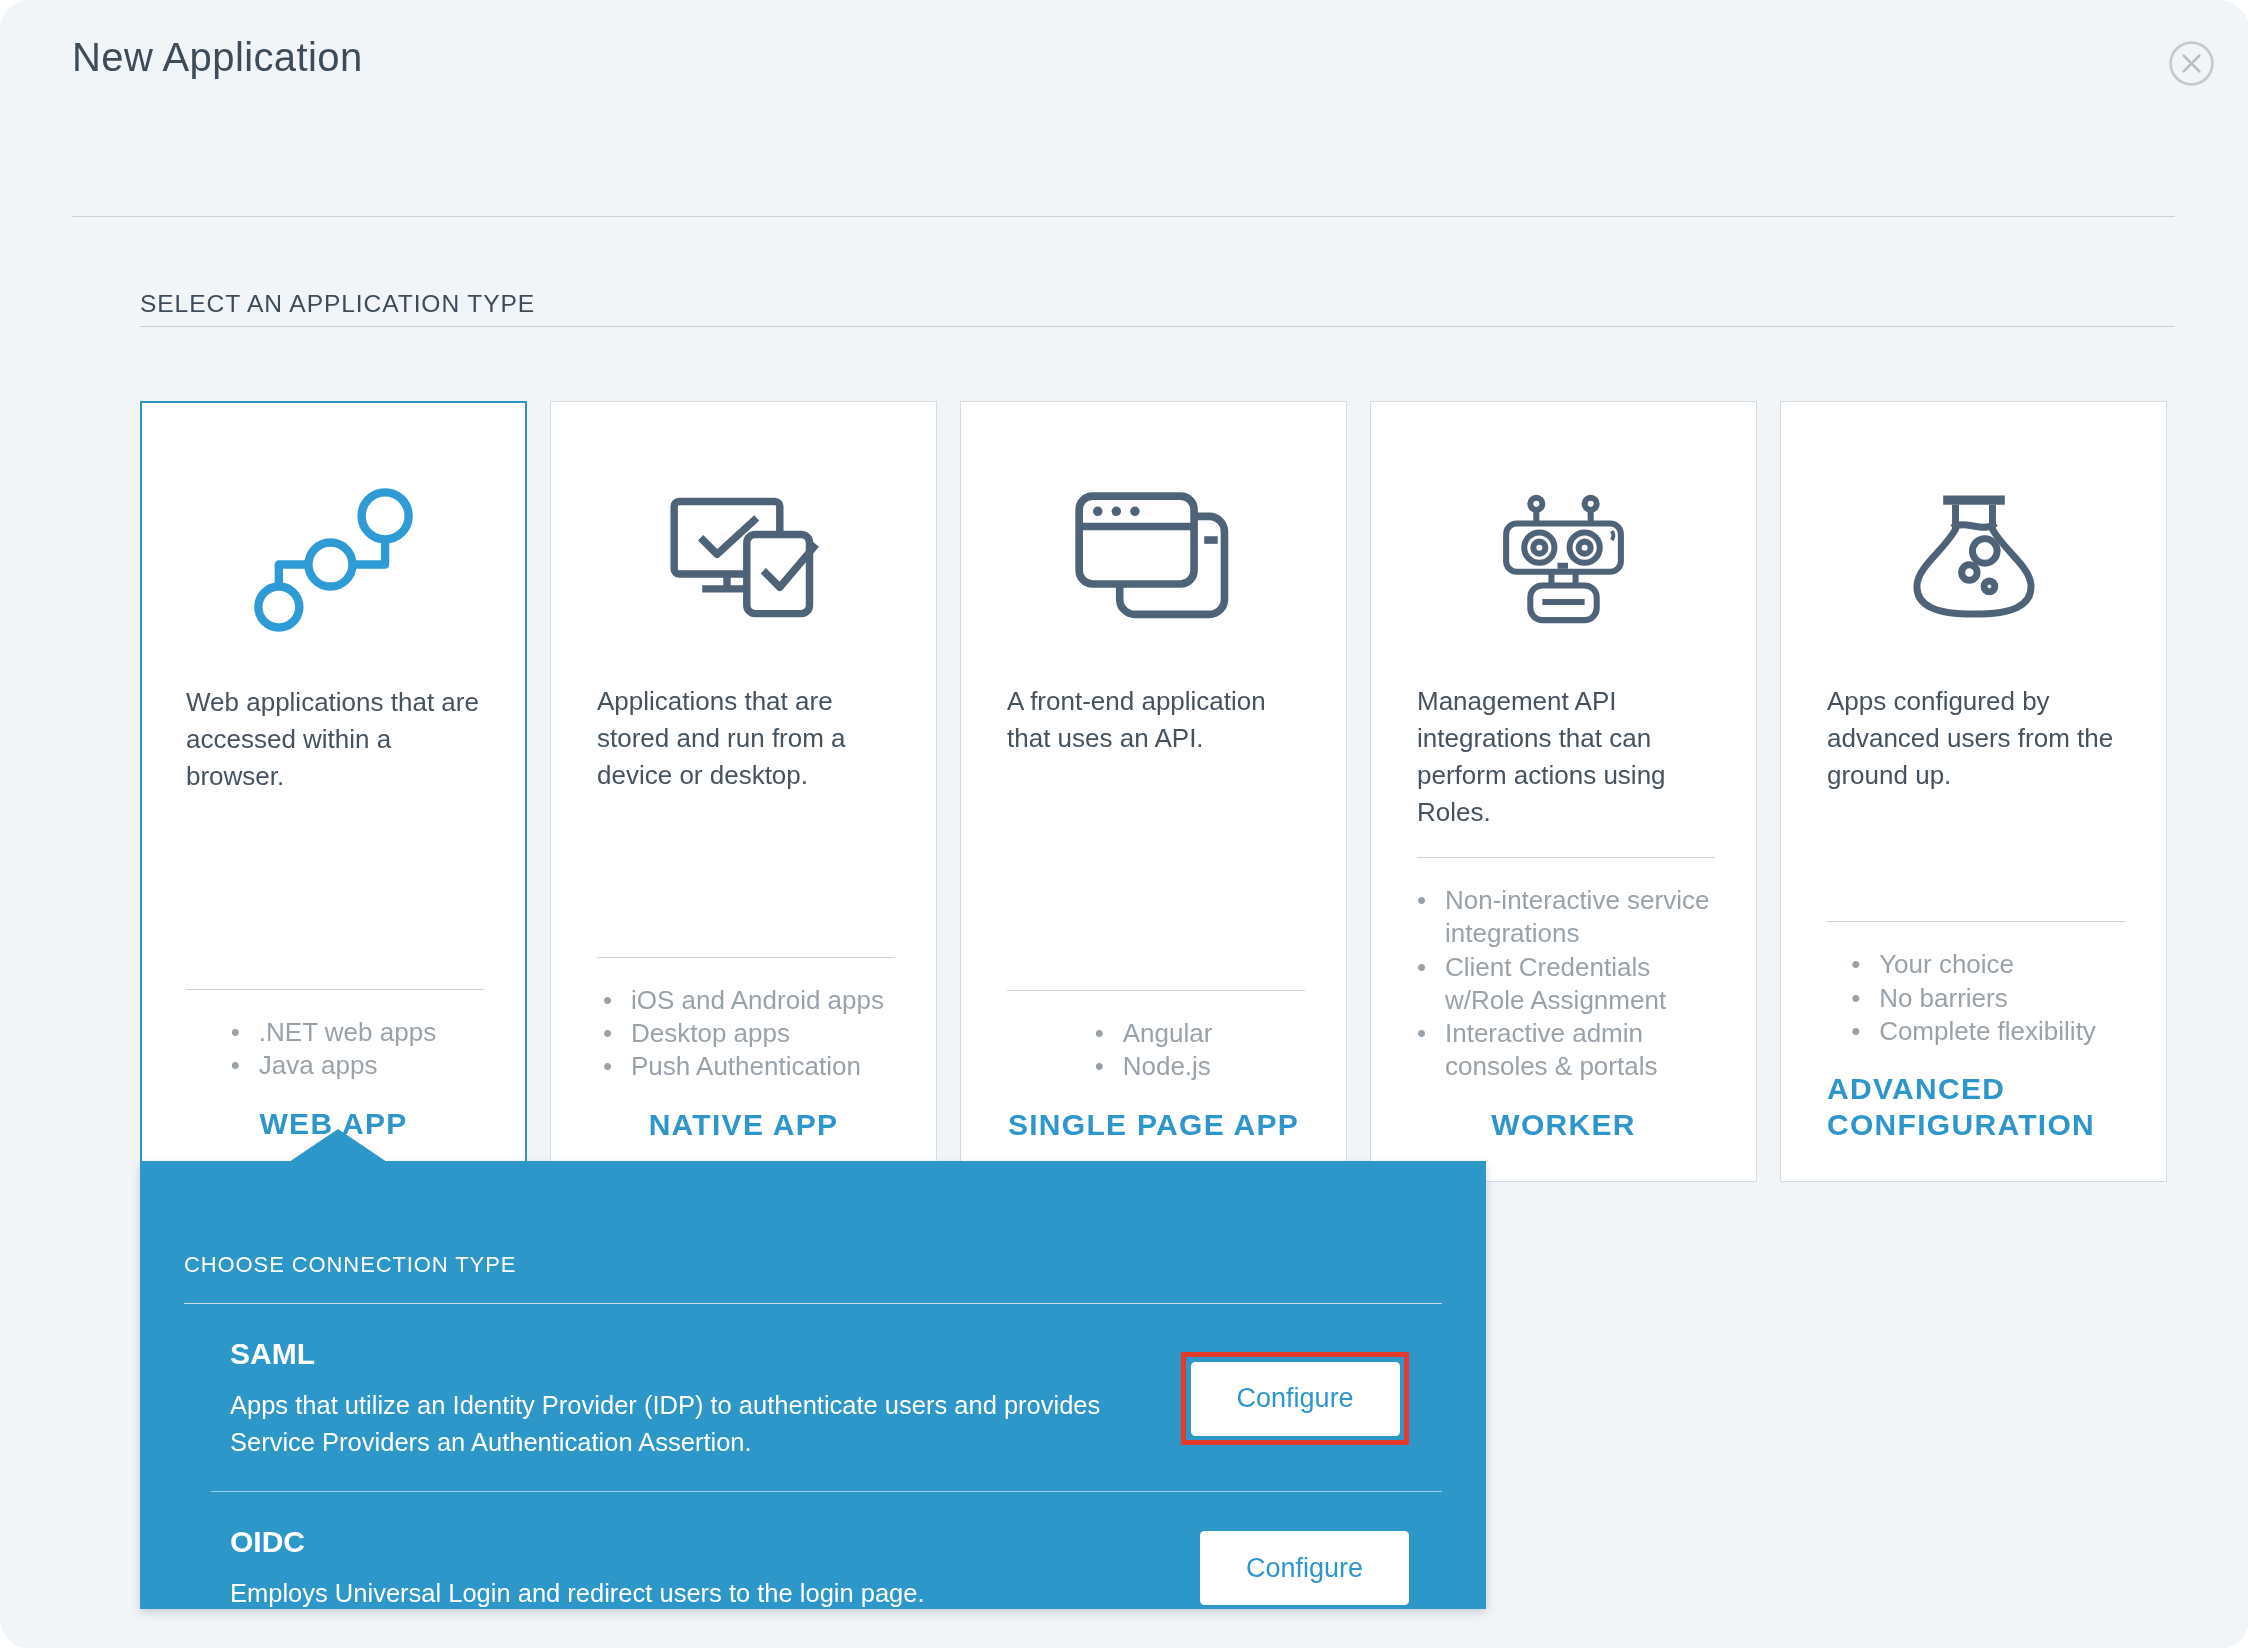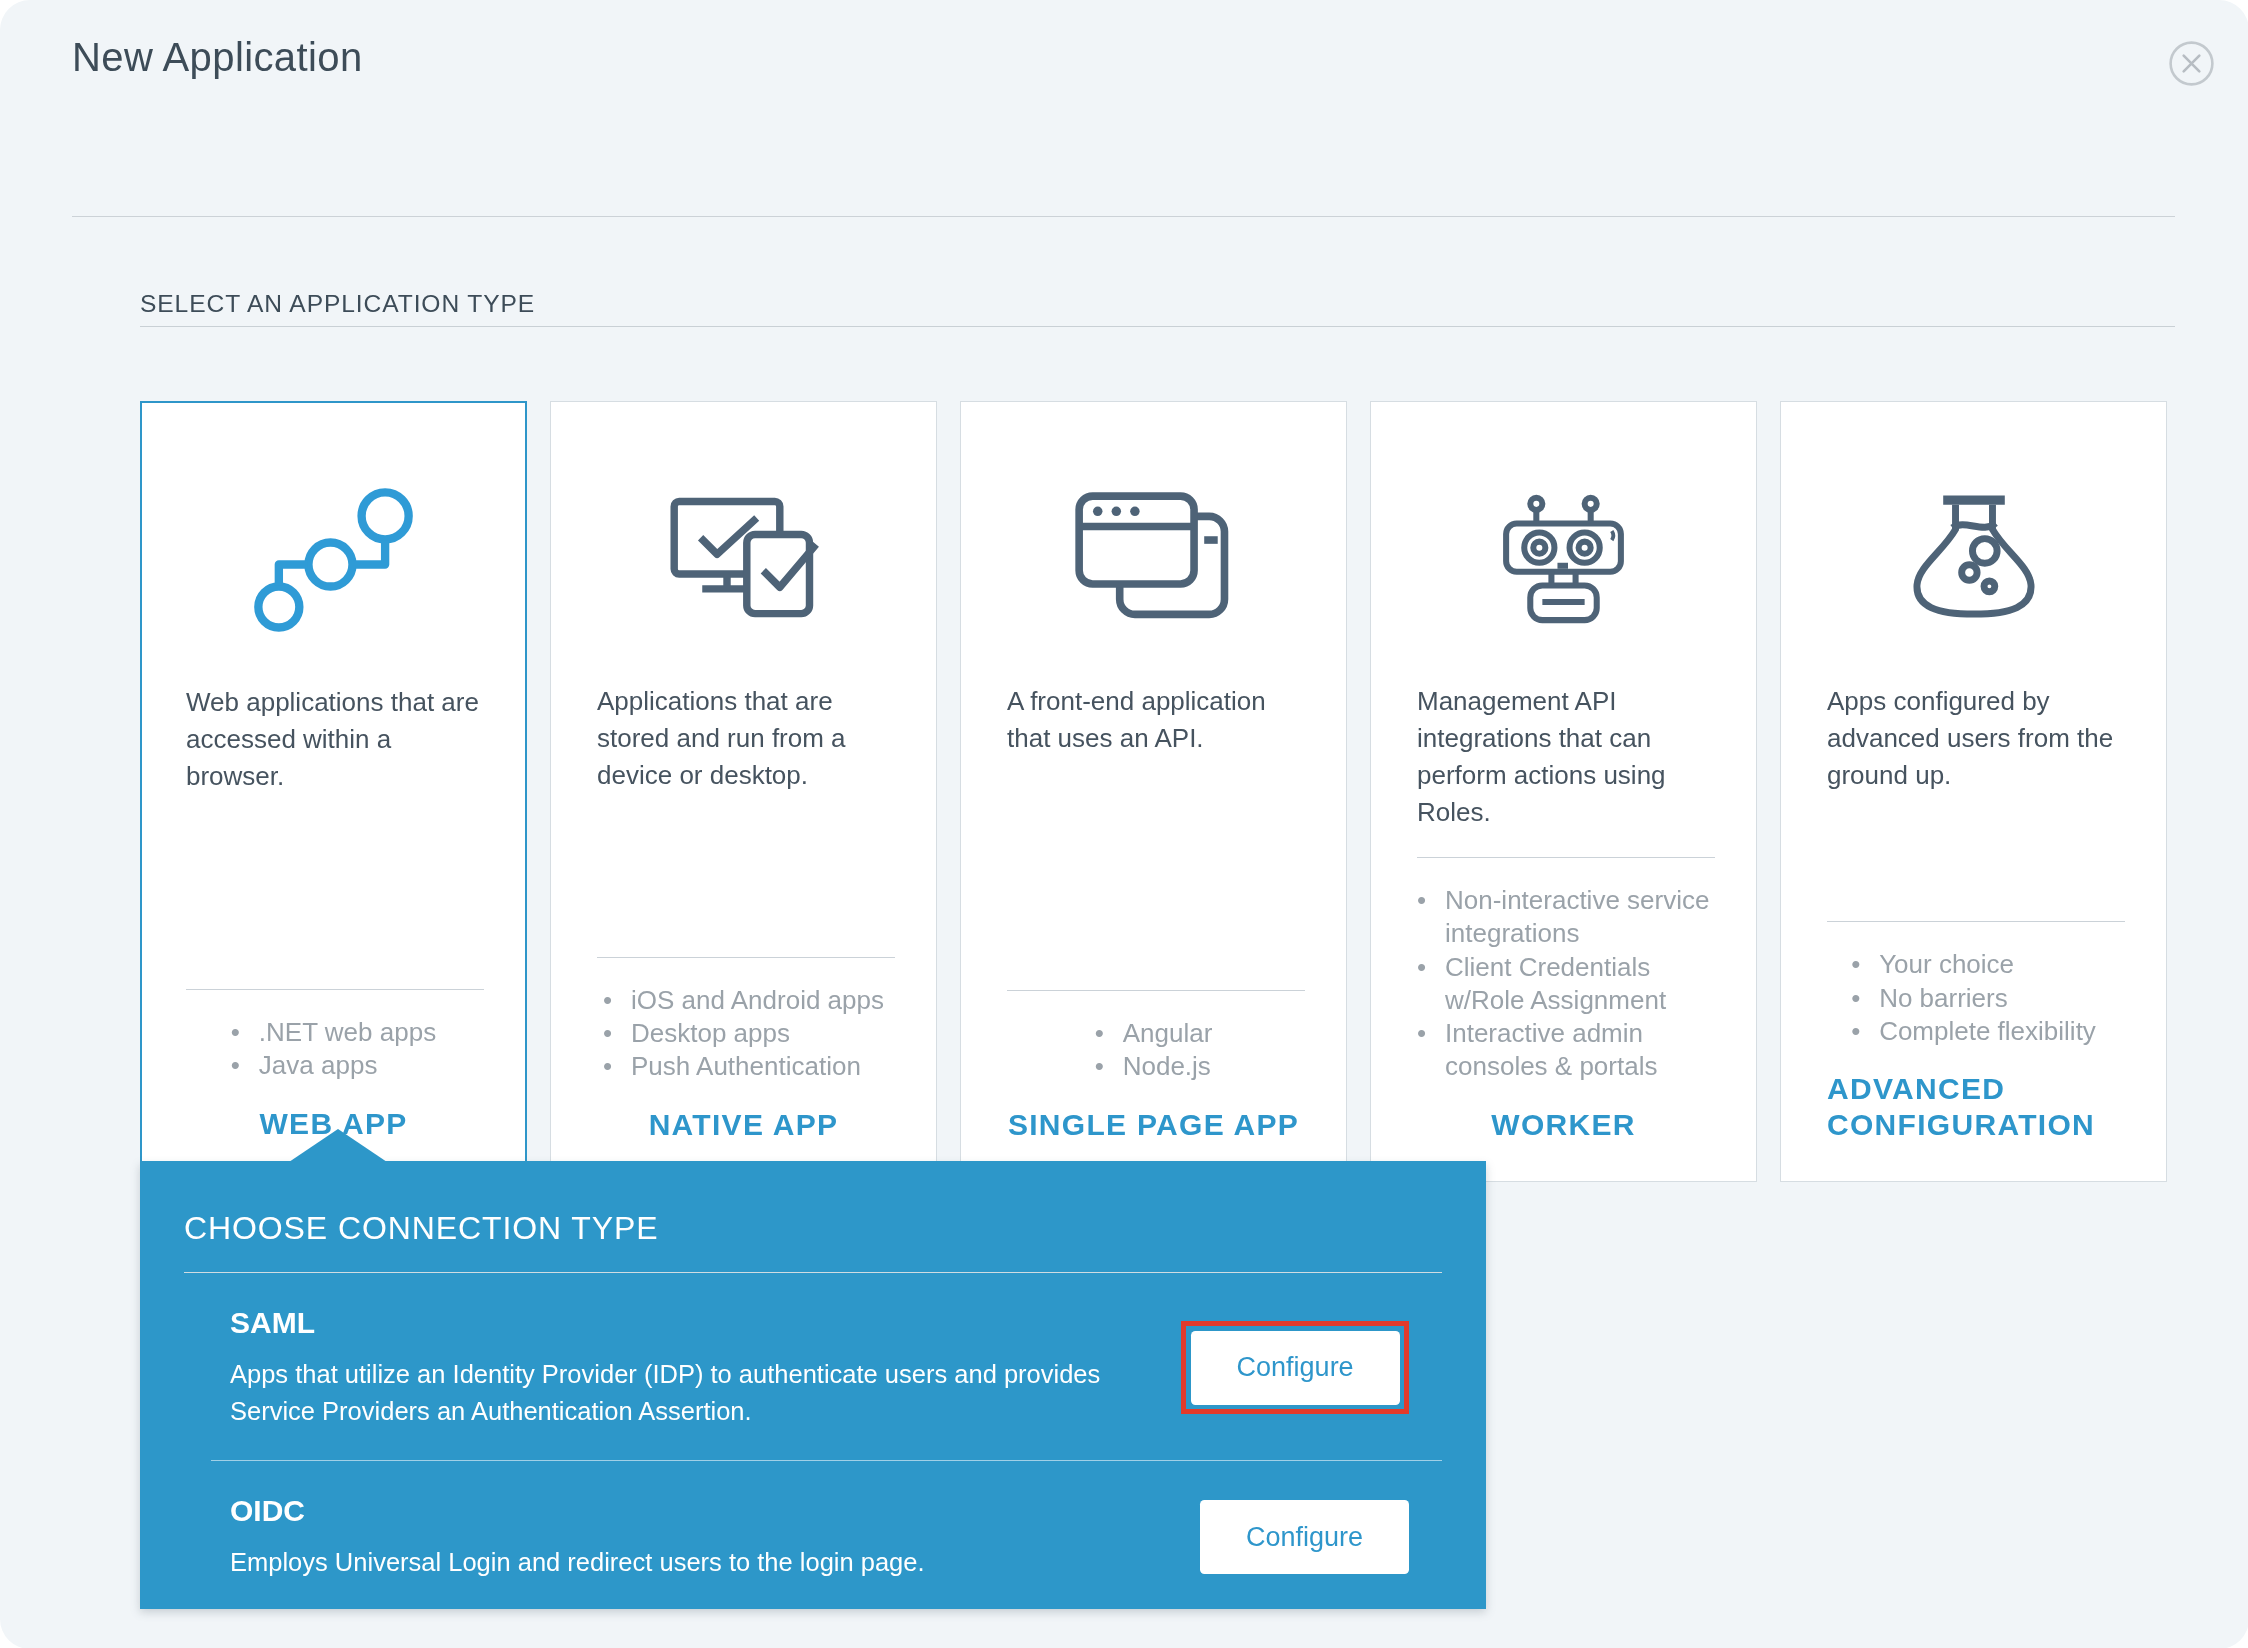--- a/index.html
+++ b/index.html
@@ -105,21 +105,21 @@
   }
   .panel-caret {
     position:absolute; top:-32px; left:149px;
     width:0; height:0;
     border-left:49px solid transparent;
     border-right:49px solid transparent;
     border-bottom:33px solid #2d97c9;
   }
   .panel-heading {
     padding:49px 44px 0;
-    font-size:32px; color:#ffffff; letter-spacing:0.9px;
+    font-size:22px; color:#ffffff; letter-spacing:0.9px;margin-top:42px;
   }
   .panel-rule {
     margin:24.6px 44px 0;
     border:none; border-top:1.8px solid #cfdce2;
   }
   .option-row {
     display:flex; align-items:center;
     padding:33px 77px 0 90px;
   }
   .option-text { flex:1; padding-right:17px; }

